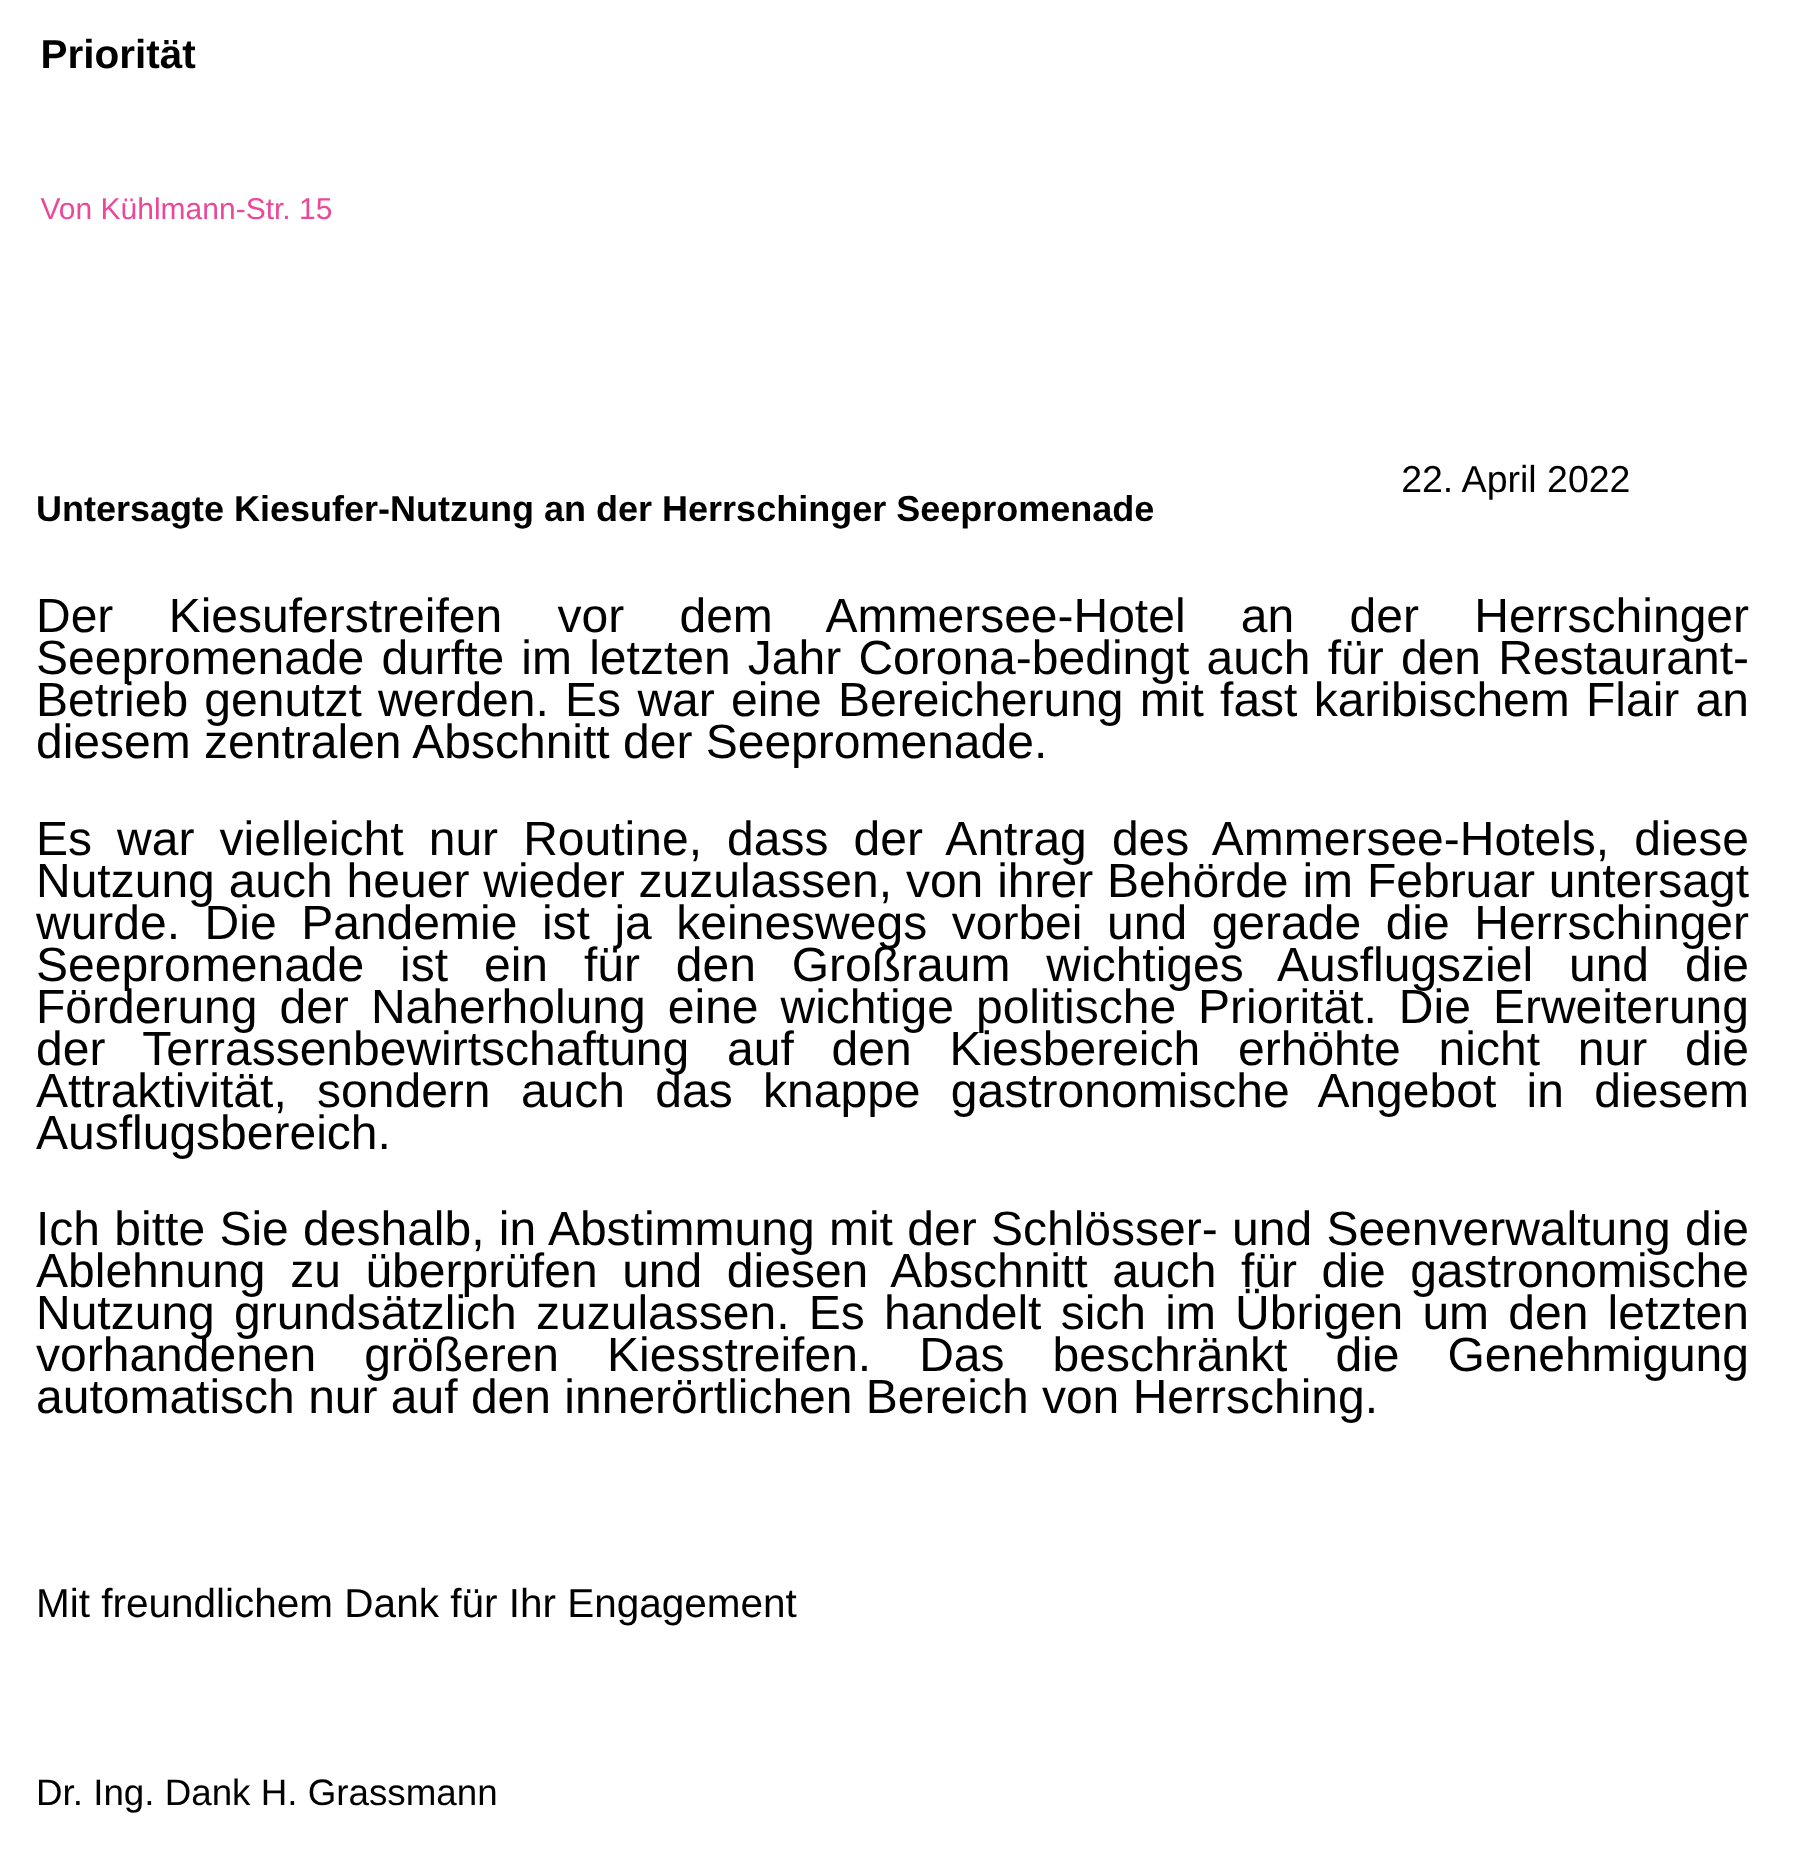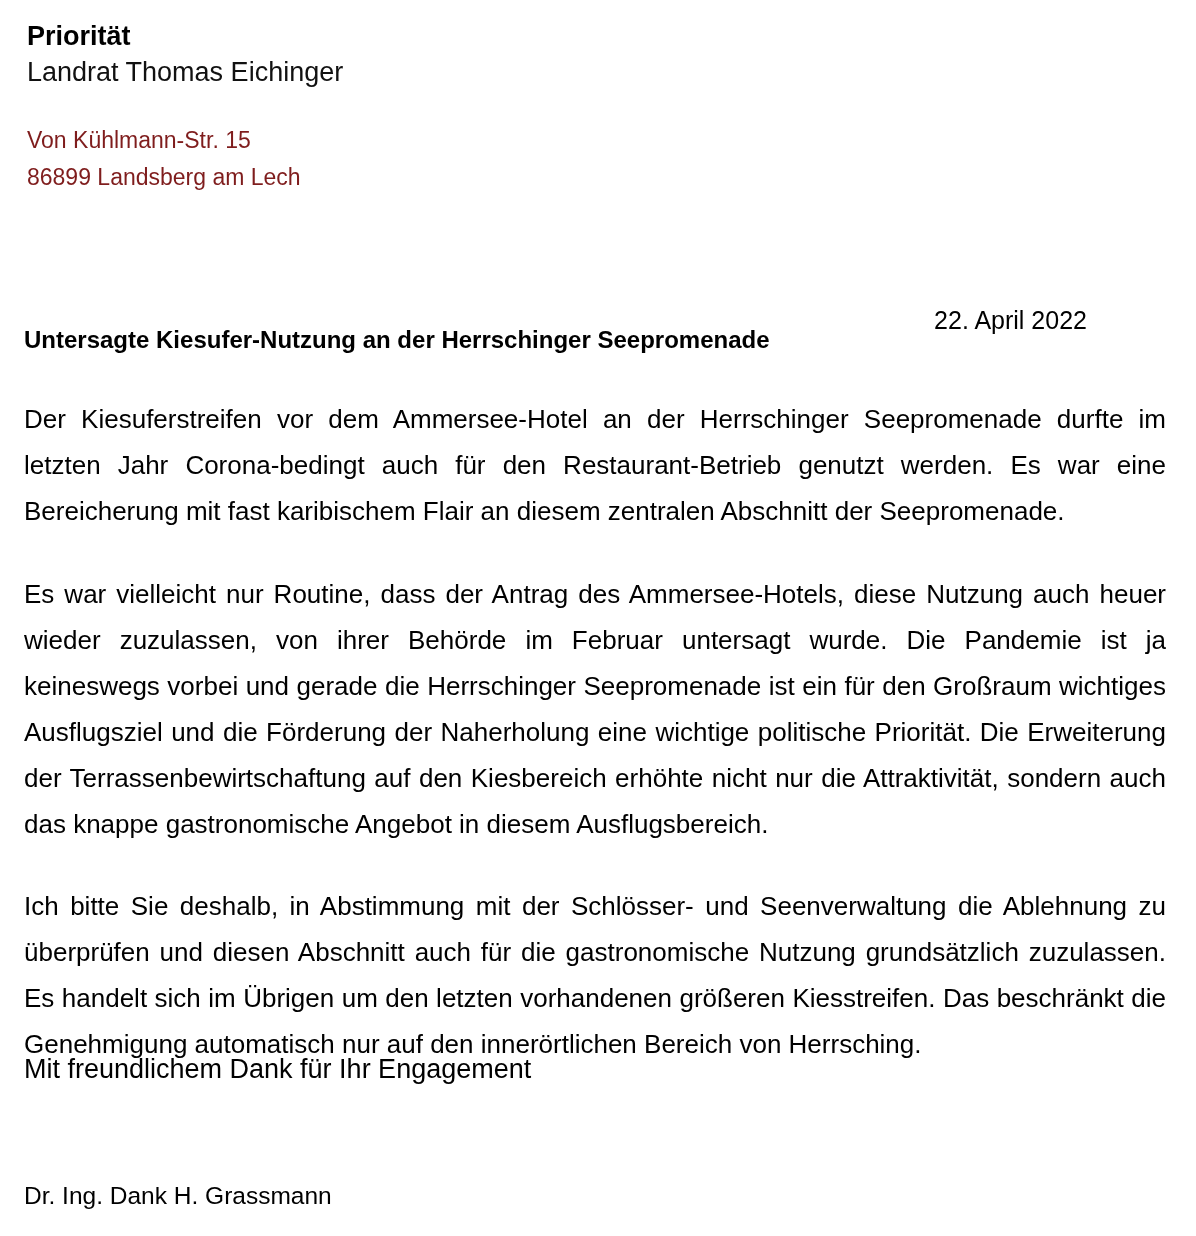--- a/index.html
+++ b/index.html
@@ -26,23 +26,23 @@
     font-weight: bold;
     color: #000;
   }
   .recipient .name {
     color: #111;
   }
   .address {
     position: absolute;
     left: 27px;
     top: 122px;
-    font-size: 23px;
+    font-size: 20px;
     line-height: 37px;
-    color: #7f1d1d;
+    color: #ec4899;
   }
   .date {
     position: absolute;
     right: 109px;
     top: 260px;
     font-size: 25px;
     line-height: 32px;
     margin-top: 44px;
   }
   .subject {
@@ -51,22 +51,22 @@
     top: 324px;
     font-size: 24px;
     font-weight: bold;
     line-height: 32px;
   }
   .body {
     position: absolute;
     left: 24px;
     width: 1142px;
     top: 396px;
-    font-size: 26px;
-    line-height: 46px;
+    font-size: 32px;
+    line-height: 28px;
     text-align: justify;
   }
   .body p {
     margin: 0 0 36.7px 0;
   }
   .closing {
     position: absolute;
     left: 24px;
     top: 1052px;
     font-size: 27px;
@@ -78,26 +78,24 @@
     top: 1179px;
     font-size: 24.5px;
     line-height: 34px;
   }
 </style>
 </head>
 <body>
 
 <div class="recipient">
   <div class="title">Priorität</div>
-  <div class="name">Landrat Thomas Eichinger</div>
 </div>
 
 <div class="address">
   <div>Von Kühlmann-Str. 15</div>
-  <div>86899 Landsberg am Lech</div>
 </div>
 
 <div class="date">22. April 2022</div>
 
 <div class="subject">Untersagte Kiesufer-Nutzung an der Herrschinger Seepromenade</div>
 
 <div class="body">
   <p>Der Kiesuferstreifen vor dem Ammersee-Hotel an der Herrschinger Seepromenade durfte im letzten Jahr Corona-bedingt auch für den Restaurant-Betrieb genutzt werden. Es war eine Bereicherung mit fast karibischem Flair an diesem zentralen Abschnitt der Seepromenade.</p>
   <p>Es war vielleicht nur Routine, dass der Antrag des Ammersee-Hotels, diese Nutzung auch heuer wieder zuzulassen, von ihrer Behörde im Februar untersagt wurde. Die Pandemie ist ja keineswegs vorbei und gerade die Herrschinger Seepromenade ist ein für den Großraum wichtiges Ausflugsziel und die Förderung der Naherholung eine wichtige politische Priorität. Die Erweiterung der Terrassenbewirtschaftung auf den Kiesbereich erhöhte nicht nur die Attraktivität, sondern auch das knappe gastronomische Angebot in diesem Ausflugsbereich.</p>
   <p>Ich bitte Sie deshalb, in Abstimmung mit der Schlösser- und Seenverwaltung die Ablehnung zu überprüfen und diesen Abschnitt auch für die gastronomische Nutzung grundsätzlich zuzulassen. Es handelt sich im Übrigen um den letzten vorhandenen größeren Kiesstreifen. Das beschränkt die Genehmigung automatisch nur auf den innerörtlichen Bereich von Herrsching.</p>

